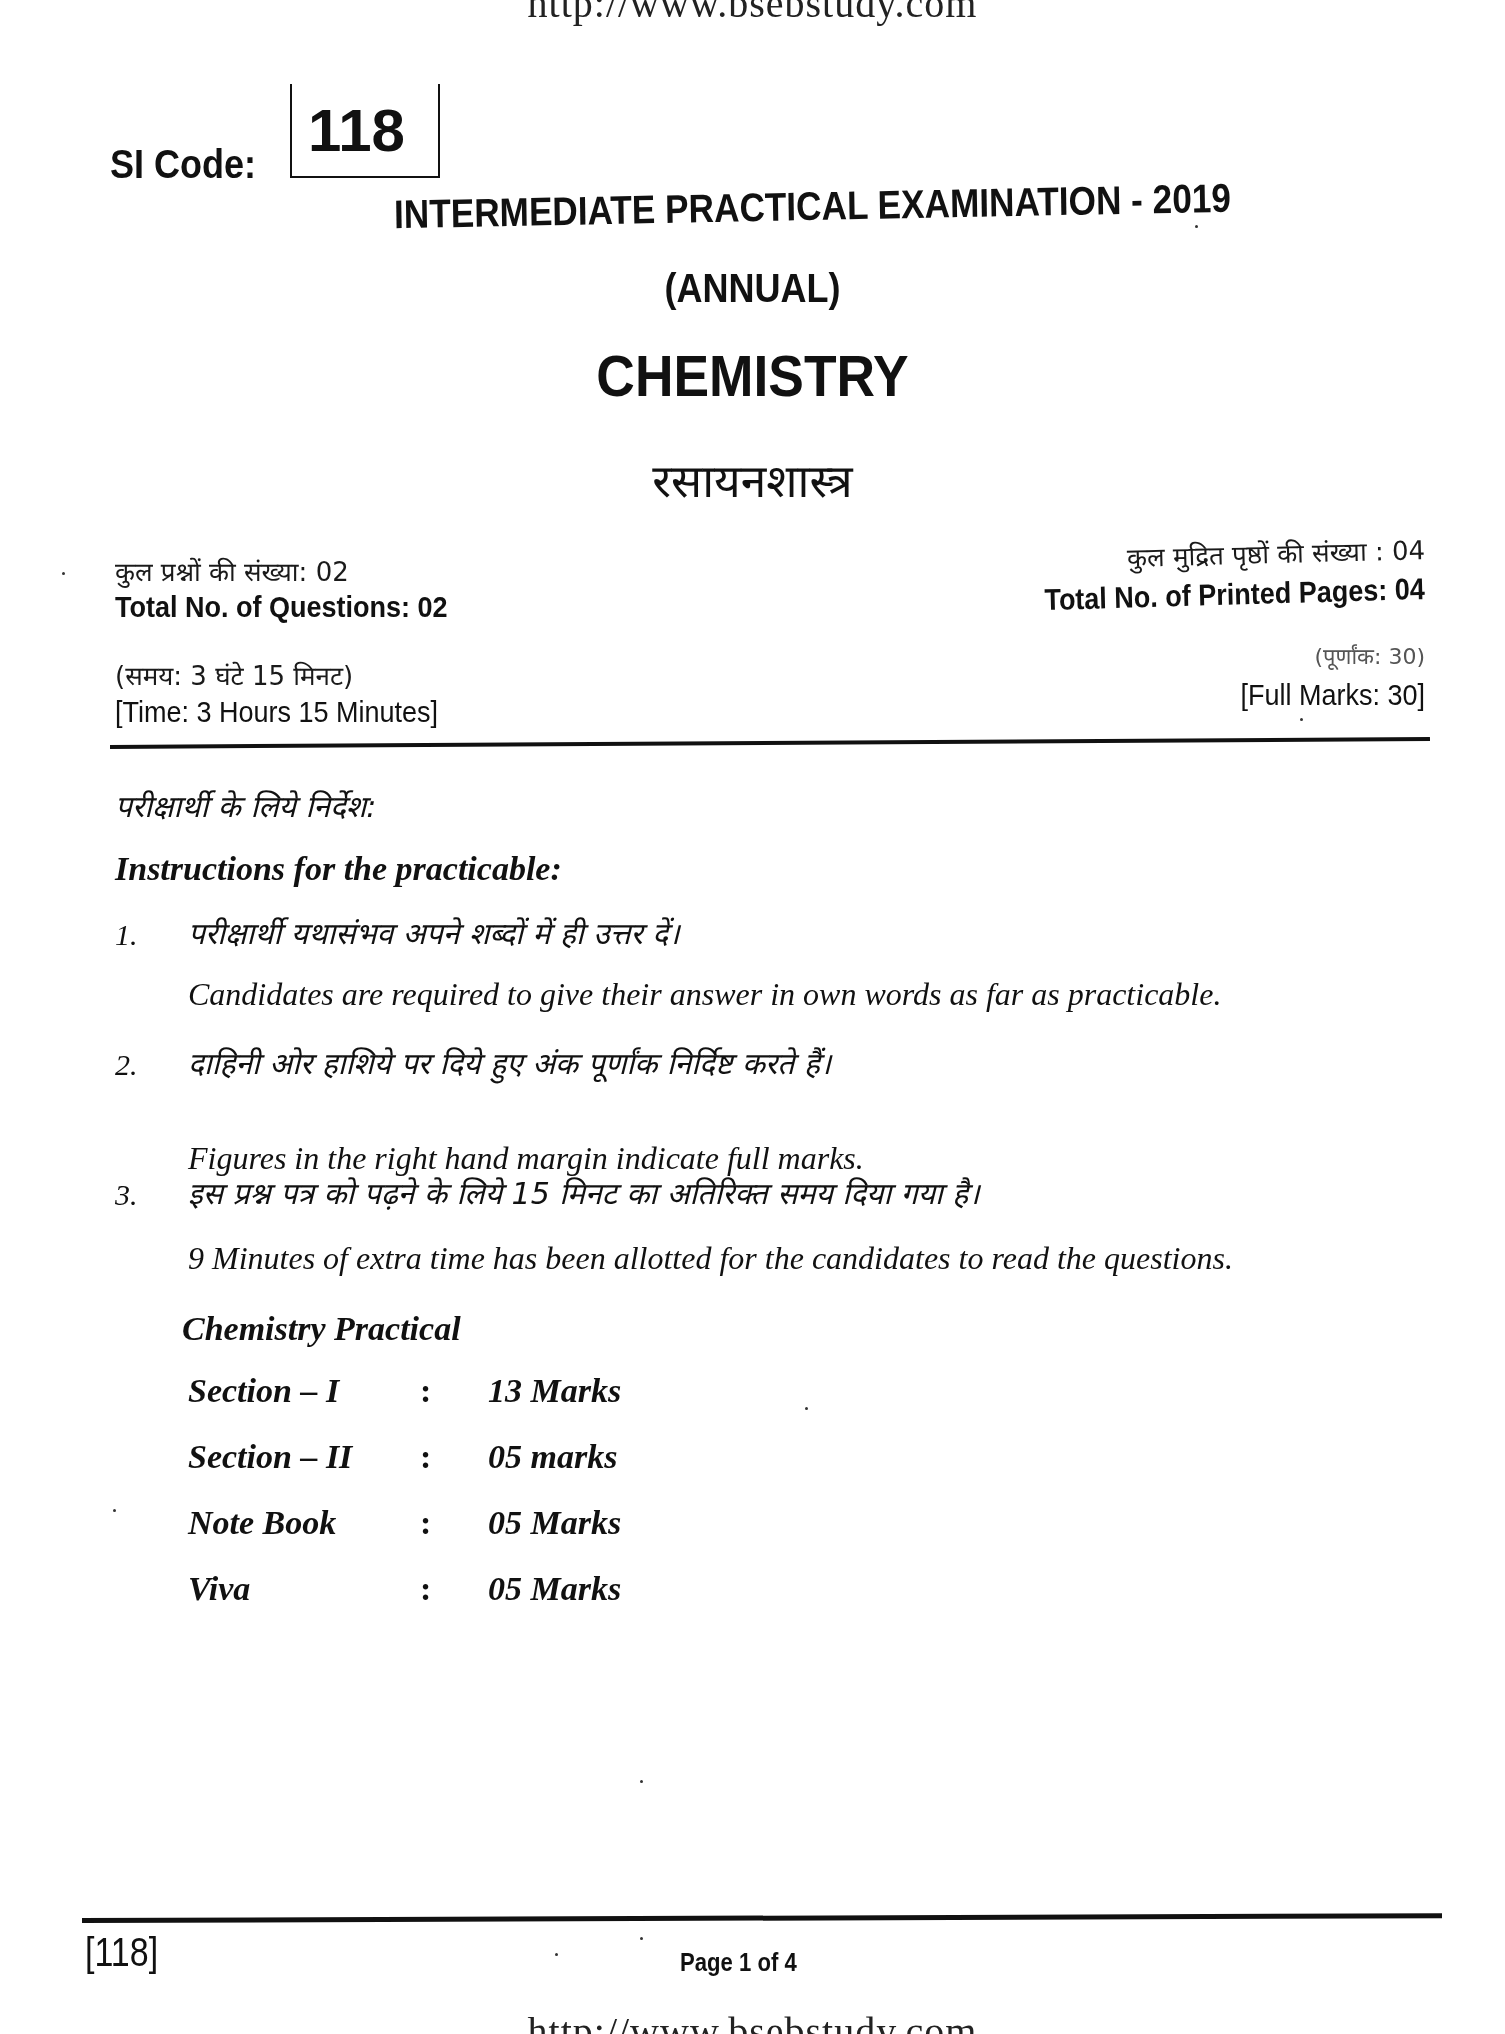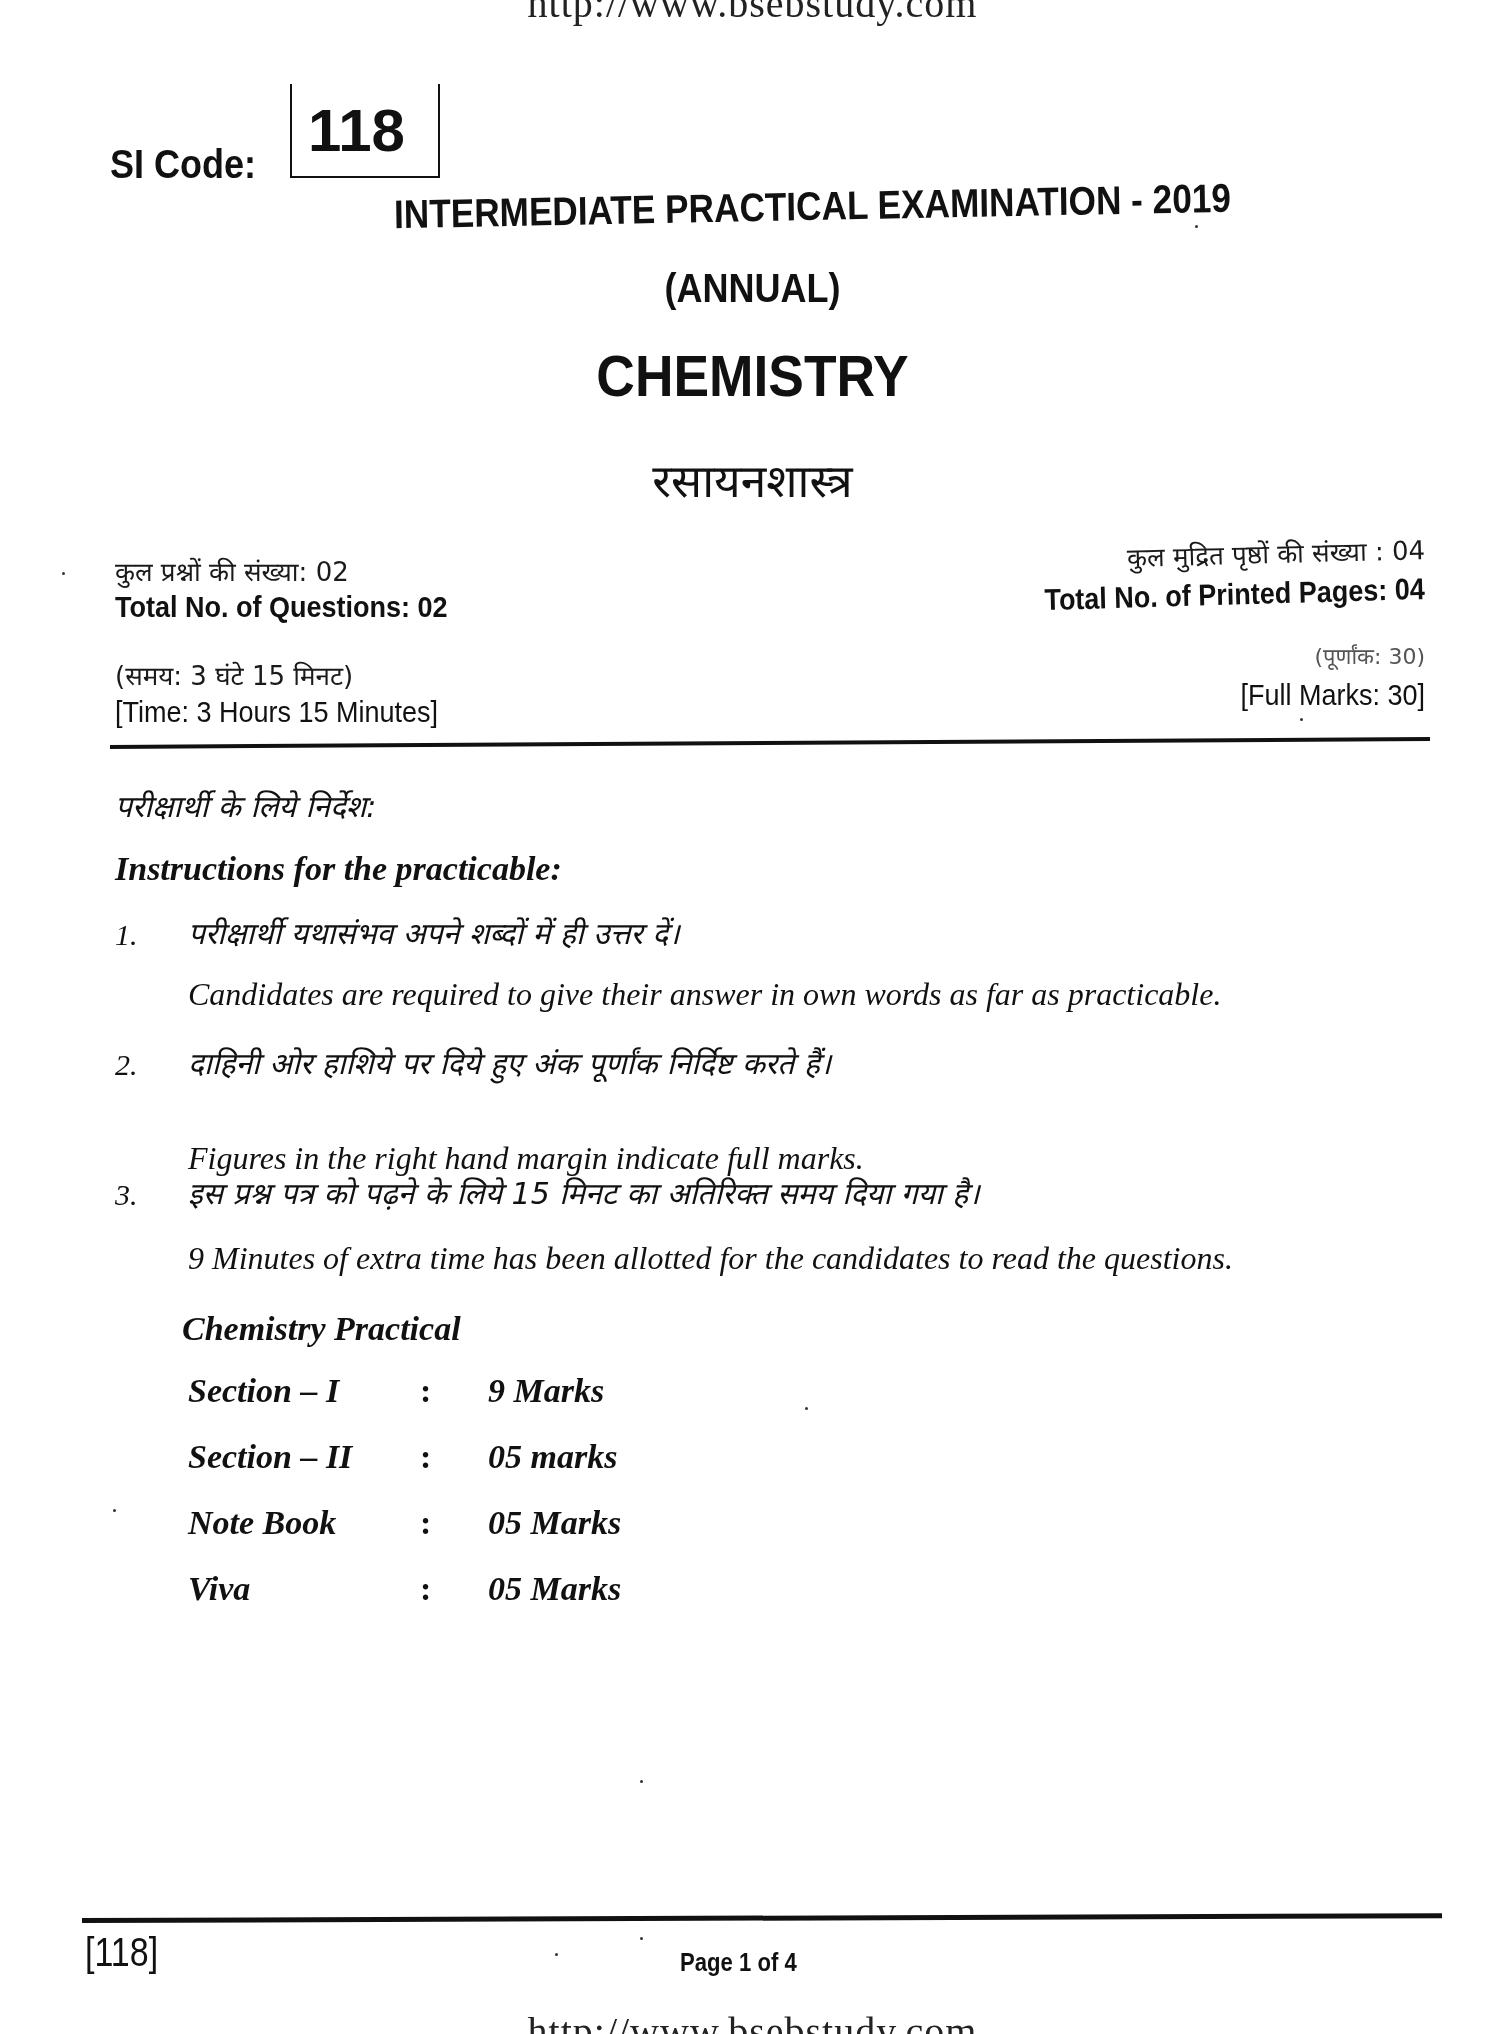--- a/index.html
+++ b/index.html
@@ -245,21 +245,21 @@
 
 <div class="abs instr-num" style="top:1178px;">3.</div>
 <div class="abs instr-hi" style="top:1172px;">इस प्रश्न पत्र को पढ़ने के लिये 15 मिनट का अतिरिक्त समय दिया गया है।</div>
 <div class="abs instr-en" style="top:1240px;">9 Minutes of extra time has been allotted for the candidates to read the questions.</div>
 
 <div class="abs practical-title">Chemistry Practical</div>
 
 <div class="abs mark-row" style="top:1372px;">
   <span class="mr-label">Section – I</span>
   <span class="mr-colon">:</span>
-  <span class="mr-value">9 Marks</span>
+  <span class="mr-value">13 Marks</span>
 </div>
 <div class="abs mark-row" style="top:1438px;">
   <span class="mr-label">Section – II</span>
   <span class="mr-colon">:</span>
   <span class="mr-value">05 marks</span>
 </div>
 <div class="abs mark-row" style="top:1504px;">
   <span class="mr-label">Note Book</span>
   <span class="mr-colon">:</span>
   <span class="mr-value">05 Marks</span>

